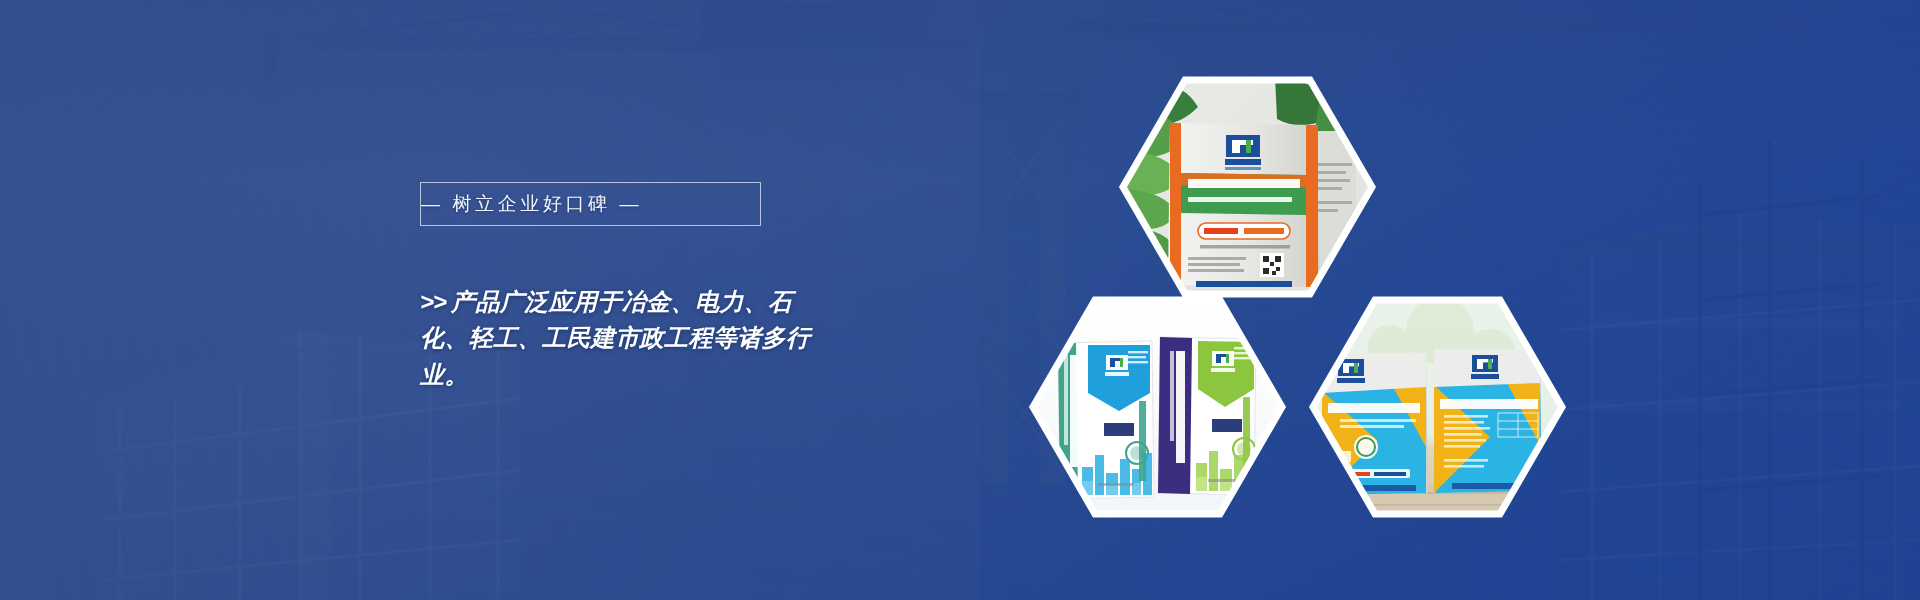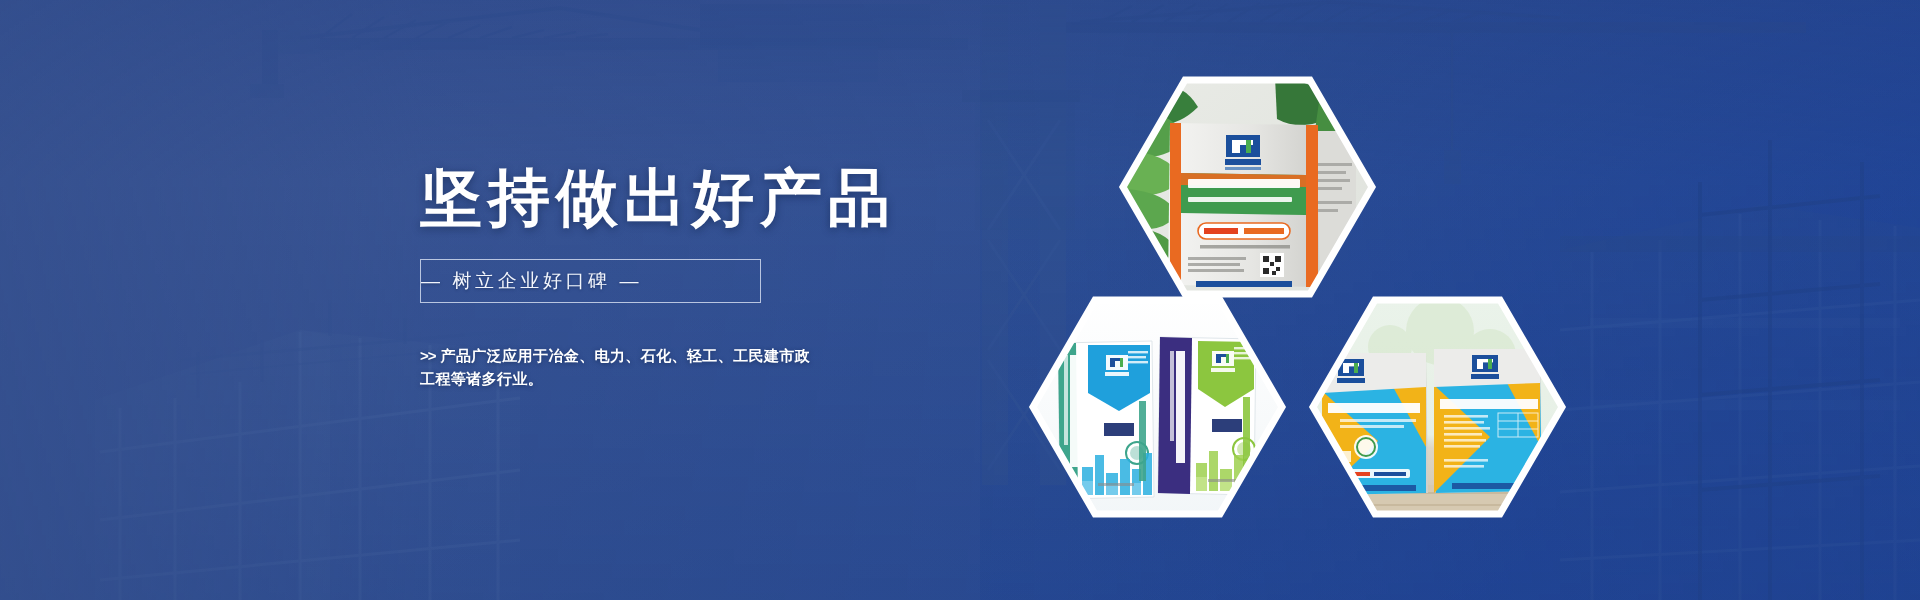--- a/index.html
+++ b/index.html
@@ -44,24 +44,25 @@
     margin-top:30px; width:341px; height:44px;
     border:1px solid rgba(223,231,246,0.78);
     display:flex; align-items:center; justify-content:flex-start;
   }
   .subtitle-text {
     font-size:19px; letter-spacing:3.6px; color:#f2f5fc; font-weight:400;
     white-space:nowrap; text-shadow:0 1px 3px rgba(10,26,60,0.45);
   }
 
   .desc {
-    margin-top:42px; width:400px;
-    font-size:15px; line-height:1.52; color:#ffffff; font-weight:700;
+    margin-top:58px; width:400px;
+    font-size:24px; line-height:1.52; color:#ffffff; font-weight:700;
     letter-spacing:0.4px;
     text-shadow:0 1px 4px rgba(10,26,60,0.5);
+    font-style:italic;
   }
   .desc .arrow { letter-spacing:-1px; margin-right:5px; }
 
   
   .hex-cluster { position:absolute; left:1020px; top:55px; width:570px; height:510px; }
   .hex-cluster svg { width:100%; height:100%; display:block; overflow:visible; }
 </style>
 </head>
 <body>
 
@@ -196,21 +197,20 @@
       </g>
 
       <rect x="0" y="0" width="1920" height="600" fill="#2f4f94" opacity="0.30"></rect>
       <rect x="0" y="0" width="980" height="600" fill="#3c5795" opacity="0.26"></rect>
     </svg>
   </div>
 
   <div class="vignette"></div>
 
   <div class="text-block">
-    <h1 class="headline">坚持做出好产品</h1>
     <div class="subtitle-box">
       <span class="subtitle-text">— 树立企业好口碑 —</span>
     </div>
     <p class="desc">
       <span class="arrow">&gt;&gt;</span><span>产品广泛应用于冶金、电力、石化、轻工、工民建市政工程等诸多行业。</span>
     </p>
   </div>
 
   <div class="hex-cluster">
     <svg viewBox="0 0 570 510" aria-hidden="true">

